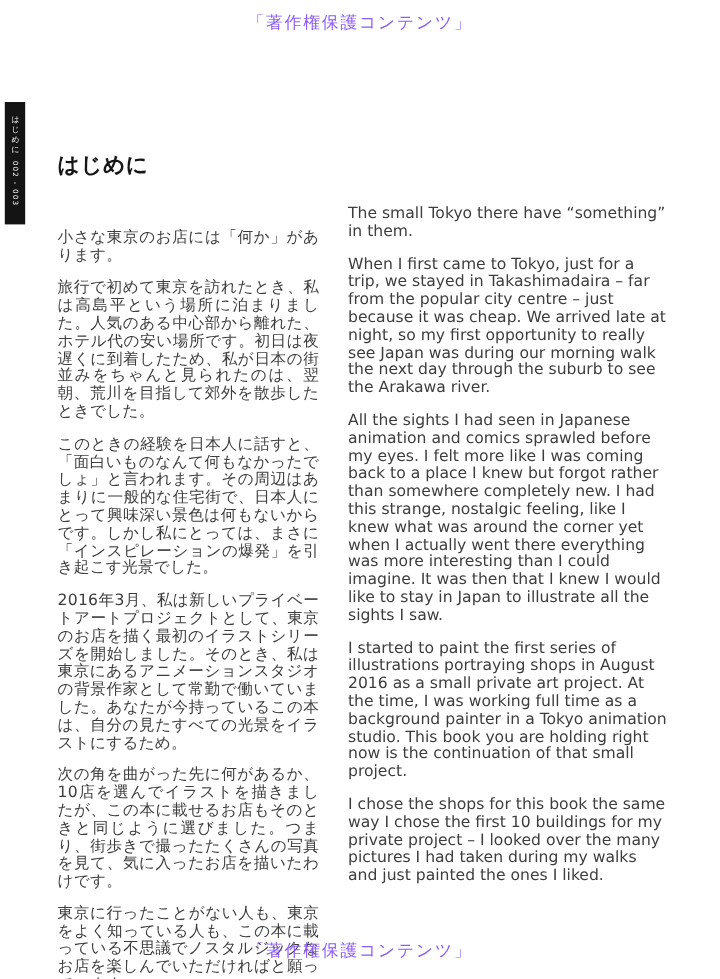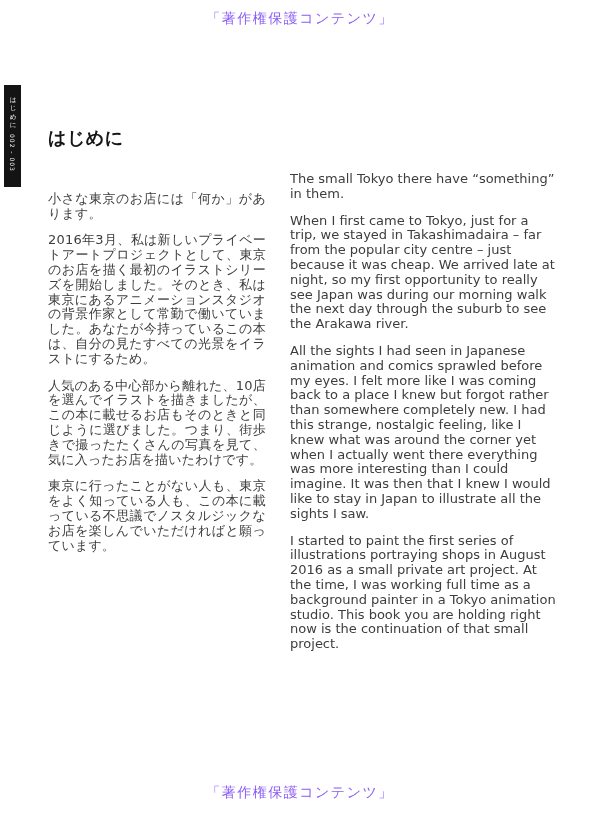--- a/index.html
+++ b/index.html
@@ -92,32 +92,35 @@
     <span class="tab-title">はじめに</span>
     <span class="tab-pages">002 - 003</span>
   </div>
 
   <div class="columns">
 
     <section class="col col-ja">
       <h1 class="heading">はじめに</h1>
       <div class="body">
           <p class="para">小さな東京のお店には「何か」があります。</p>
+          <p class="para">旅行で初めて東京を訪れたとき、私は高島平という場所に泊まりました。人気のある中心部から離れた、ホテル代の安い場所です。初日は夜遅くに到着したため、私が日本の街並みをちゃんと見られたのは、翌朝、荒川を目指して郊外を散歩したときでした。</p>
+          <p class="para">このときの経験を日本人に話すと、「面白いものなんて何もなかったでしょ」と言われます。その周辺はあまりに一般的な住宅街で、日本人にとって興味深い景色は何もないからです。しかし私にとっては、まさに「インスピレーションの爆発」を引き起こす光景でした。</p>
           <p class="para">2016年3月、私は新しいプライベートアートプロジェクトとして、東京のお店を描く最初のイラストシリーズを開始しました。そのとき、私は東京にあるアニメーションスタジオの背景作家として常勤で働いていました。あなたが今持っているこの本は、自分の見たすべての光景をイラストにするため。</p>
-          <p class="para">人気のある中心部から離れた、10店を選んでイラストを描きましたが、この本に載せるお店もそのときと同じように選びました。つまり、街歩きで撮ったたくさんの写真を見て、気に入ったお店を描いたわけです。</p>
+          <p class="para">次の角を曲がった先に何があるか、10店を選んでイラストを描きましたが、この本に載せるお店もそのときと同じように選びました。つまり、街歩きで撮ったたくさんの写真を見て、気に入ったお店を描いたわけです。</p>
           <p class="para">東京に行ったことがない人も、東京をよく知っている人も、この本に載っている不思議でノスタルジックなお店を楽しんでいただければと願っています。</p>
         </div>
     </section>
 
     <section class="col col-en">
       <div class="body">
           <p class="para">The small Tokyo there have “something” in them.</p>
           <p class="para">When I first came to Tokyo, just for a trip, we stayed in Takashimadaira – far from the popular city centre – just because it was cheap. We arrived late at night, so my first opportunity to really see Japan was during our morning walk the next day through the suburb to see the Arakawa river.</p>
           <p class="para">All the sights I had seen in Japanese animation and comics sprawled before my eyes. I felt more like I was coming back to a place I knew but forgot rather than somewhere completely new. I had this strange, nostalgic feeling, like I knew what was around the corner yet when I actually went there everything was more interesting than I could imagine. It was then that I knew I would like to stay in Japan to illustrate all the sights I saw.</p>
           <p class="para">I started to paint the first series of illustrations portraying shops in August 2016 as a small private art project. At the time, I was working full time as a background painter in a Tokyo animation studio. This book you are holding right now is the continuation of that small project.</p>
+          <p class="para">I chose the shops for this book the same way I chose the first 10 buildings for my private project – I looked over the many pictures I had taken during my walks and just painted the ones I liked.</p>
         </div>
     </section>
 
   </div>
 
   <div class="copyright bottom">「著作権保護コンテンツ」</div>
 
 </div>
 
 </body></html>

